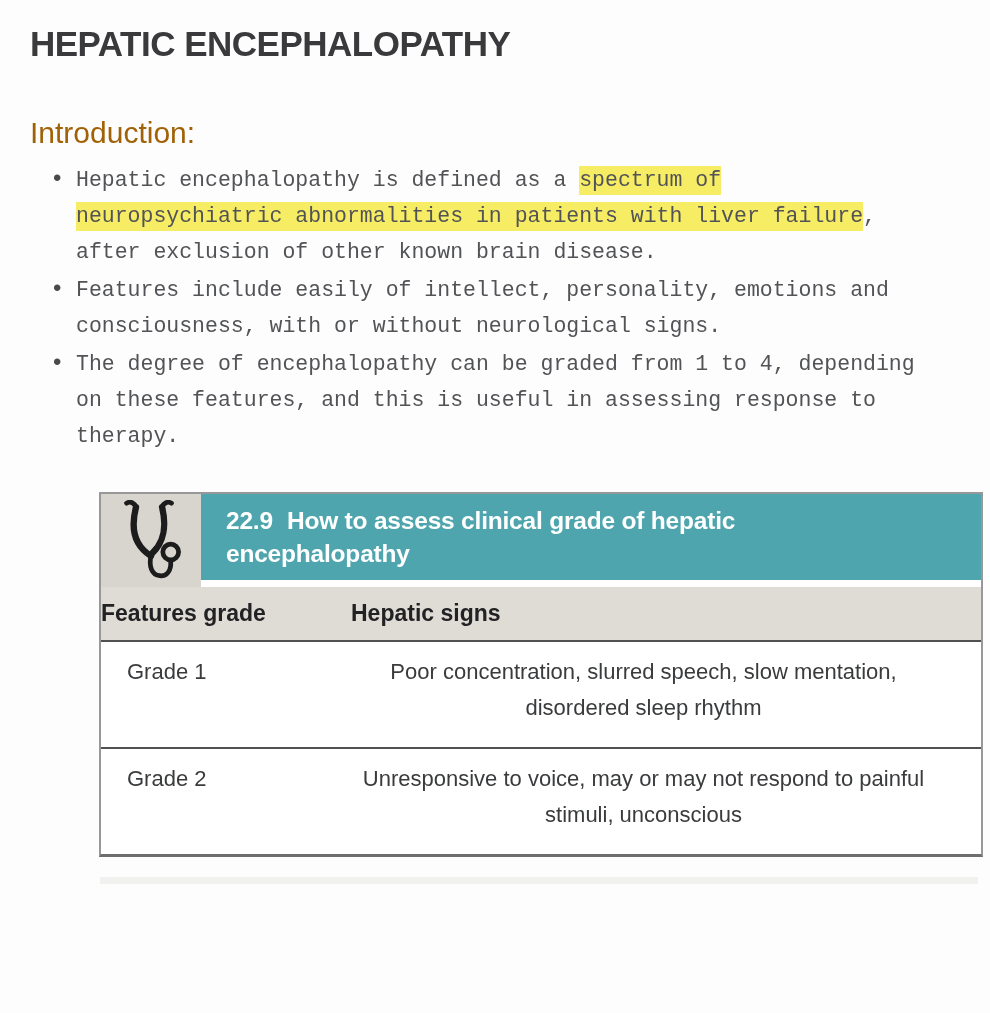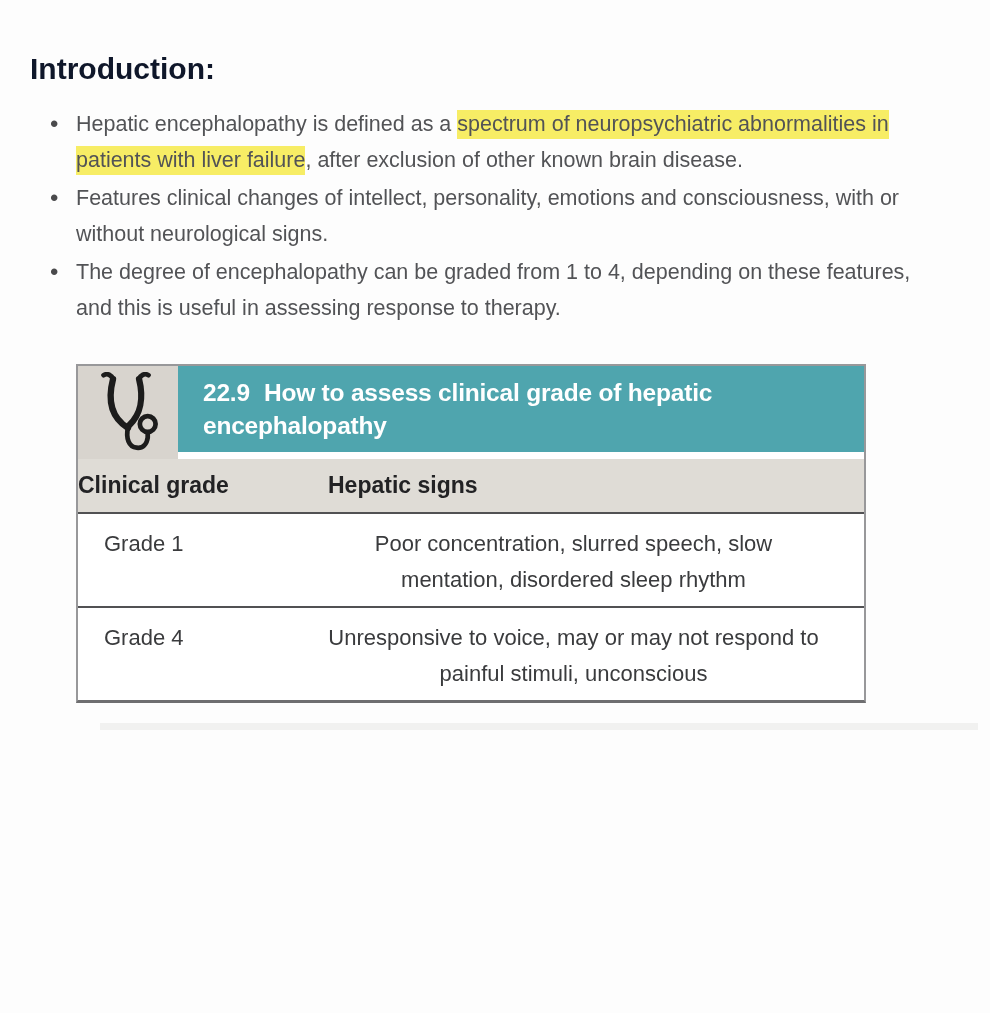--- a/index.html
+++ b/index.html
@@ -18,27 +18,28 @@
   .page-title {
     margin: 24px 0 0 30px;
     font-size: 35px;
     font-weight: 700;
     letter-spacing: -0.5px;
     color: #3a3a3c;
   }
   .section-heading {
     margin: 52px 0 0 30px;
     font-size: 30px;
-    font-weight: 700;
-    color: #0f172a;
+    font-weight: 400;
+    color: #a16207;
   }
   .intro-list {
     list-style: none;
-    margin: 20px 0 0 48px;
+    margin: 12px 0 0 48px;
     max-width: 868px;
+    font-family: Liberation Mono, monospace;
   }
   .intro-list li {
     position: relative;
     padding-left: 28px;
     font-size: 21.5px;
     line-height: 36px;
     color: #525356;
     margin-bottom: 2px;
   }
   .intro-list li::before {
@@ -49,22 +50,22 @@
     font-size: 24px;
     color: #4a4a4c;
   }
   mark.hl {
     background: rgba(245, 233, 62, 0.8);
     color: #525356;
     padding: 2px 0 3px 0;
   }
   
   .assess-box {
-    margin: 38px 0 0 76px;
-    width: 790px;
+    margin: 38px 0 0 99px;
+    width: 884px;
     border: 2px solid #98989a;
     border-bottom: 3px solid #6e6e70;
     background: #ffffff;
   }
   .box-header {
     display: flex;
     height: 93px;
     background: #ffffff;
   }
   .icon-cell {
@@ -105,42 +106,43 @@
   th.col-grade, td.cell-grade { width: 250px; padding-left: 26px; }
   th.col-signs, td.cell-signs { padding-left: 0; padding-right: 45px; text-align: center; }
   table.grade-table tbody td {
     background: #ffffff;
     border-top: 2px solid #515153;
     font-size: 22px;
     line-height: 36px;
     color: #3a3b3d;
     vertical-align: top;
     padding-top: 12px;
-    padding-bottom: 8px;
+    padding-bottom: 21px;
   }
   td.cell-grade { padding-left: 26px; }
   .bottom-strip {
     margin: 20px 0 0 100px;
     width: 878px;
     height: 7px;
     background: #f1f1f0;
   }
   .steth { display: block; }
 </style>
 </head>
 <body>
 
 <div class="page">
 
+  <h1 class="page-title">HEPATIC ENCEPHALOPATHY</h1>
 
   <h2 class="section-heading">Introduction:</h2>
 
   <ul class="intro-list">
     <li><span>Hepatic encephalopathy is defined as a </span><mark class="hl">spectrum of neuropsychiatric abnormalities in patients with liver failure</mark><span>, after exclusion of other known brain disease.</span></li>
-    <li><span>Features clinical changes of intellect, personality, emotions and consciousness, with or without neurological signs.</span></li>
+    <li><span>Features include easily of intellect, personality, emotions and consciousness, with or without neurological signs.</span></li>
     <li><span>The degree of encephalopathy can be graded from 1 to 4, depending on these features, and this is useful in assessing response to therapy.</span></li>
   </ul>
 
   <section class="assess-box">
     <div class="box-header">
       <div class="icon-cell">
         <svg class="steth" width="72" height="82" viewBox="0 0 90 104" fill="none" xmlns="http://www.w3.org/2000/svg">
           <path d="M26 9 C 19 36 24 58 45 71" stroke="#1c1c1c" stroke-width="8" stroke-linecap="round" fill="none"></path>
           <path d="M59 9 C 65 33 61 54 47 67" stroke="#1c1c1c" stroke-width="8" stroke-linecap="round" fill="none"></path>
           <path d="M26 9 C 24 4 19 1 14 4" stroke="#1c1c1c" stroke-width="6" stroke-linecap="round" fill="none"></path>
@@ -150,31 +152,31 @@
         </svg>
       </div>
       <div class="title-band">
         <span class="inner"><span class="code">22.9</span><span class="band-text">How to assess clinical grade of hepatic encephalopathy</span></span>
       </div>
     </div>
 
     <table class="grade-table">
       <thead>
         <tr>
-          <th class="col-grade">Clinical grade</th>
+          <th class="col-grade">Features grade</th>
           <th class="col-signs">Hepatic signs</th>
         </tr>
       </thead>
       <tbody>
         <tr>
           <td class="cell-grade">Grade 1</td>
           <td class="cell-signs">Poor concentration, slurred speech, slow mentation, disordered sleep rhythm</td>
         </tr>
         <tr>
-          <td class="cell-grade">Grade 4</td>
+          <td class="cell-grade">Grade 2</td>
           <td class="cell-signs">Unresponsive to voice, may or may not respond to painful stimuli, unconscious</td>
         </tr>
       </tbody>
     </table>
   </section>
 
   <div class="bottom-strip"></div>
 
 </div>
 

